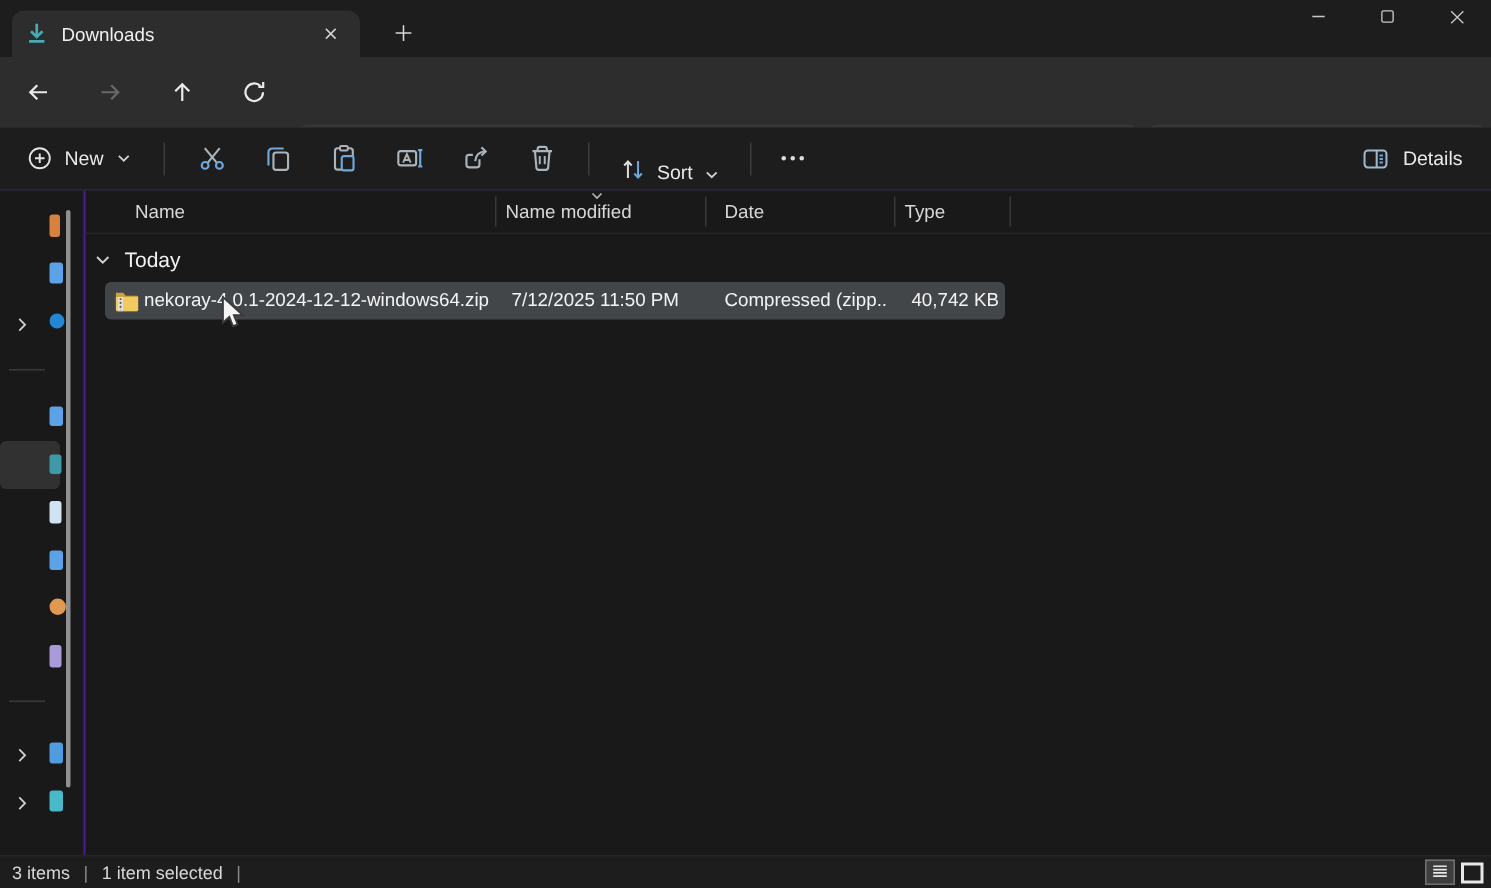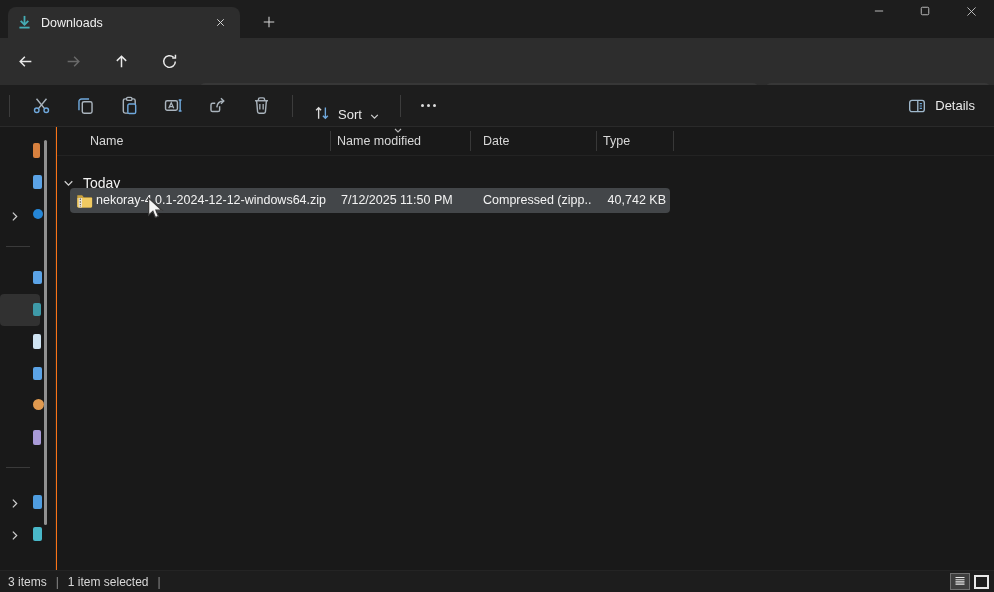--- a/index.html
+++ b/index.html
@@ -1,16 +1,16 @@
 <!DOCTYPE html>
 <html><head>
 <meta charset="utf-8">
 <style>
   html,body{margin:0;padding:0;background:#000;}
-  .window{position:relative;width:994px;height:592px;background:#f97316;overflow:hidden;
+  .window{position:relative;width:994px;height:592px;background:#4c1d95;overflow:hidden;
           font-family:"Liberation Sans",sans-serif;color:#fff;-webkit-font-smoothing:antialiased;}
   svg{display:block;}
   
   .titlebar{position:absolute;left:0;top:0;width:994px;height:38px;background:#1d1d1d;}
   .tab{position:absolute;left:8px;top:7px;width:232px;height:31px;background:#2d2d2d;
        border-radius:8px 8px 0 0;display:flex;align-items:center;padding:0 8px;box-sizing:border-box;}
   .tab-title{font-size:12.5px;color:#f0f0f0;margin-left:8px;flex:1;white-space:nowrap;overflow:hidden;}
   .tab-close{width:24px;height:24px;display:flex;align-items:center;justify-content:center;border-radius:4px;}
   .newtab-btn{position:absolute;left:256px;top:9px;width:26px;height:26px;display:flex;align-items:center;justify-content:center;border-radius:4px;}
   .win-controls{position:absolute;right:0;top:0;display:flex;height:22px;}
@@ -48,21 +48,21 @@
   .sb-ico{position:absolute;left:33px;}
   .sb-chev{position:absolute;left:9px;}
   .sb-sep{position:absolute;left:6px;width:24px;height:1px;background:#3a3a3a;}
   .pic{border-radius:2px;}
   
   .content{position:absolute;left:57px;top:127px;right:0;bottom:22px;background:#191919;}
   .col-headers{position:absolute;left:0;top:0;right:0;height:28px;border-bottom:1px solid #232323;}
   .col-label{position:absolute;top:7px;font-size:12.5px;color:#d8d8d8;white-space:nowrap;}
   .col-sep{position:absolute;top:4px;width:1px;height:20px;background:#383838;}
   .sort-chev{position:absolute;top:0px;left:336px;}
-  .group-row{position:absolute;left:0;top:44px;height:24px;display:flex;align-items:center;}
+  .group-row{position:absolute;left:0;top:34px;height:24px;display:flex;align-items:center;}
   .group-chev{margin-left:5px;}
   .group-label{font-size:14px;color:#f2f2f2;margin-left:8px;}
   .file-row{position:absolute;left:13px;top:61px;width:600px;height:25px;background:#434649;border-radius:4px;}
   .file-row .ficon{position:absolute;left:6px;top:4px;}
   .fcell{position:absolute;top:5px;font-size:12.5px;color:#f3f3f3;white-space:nowrap;}
   .c-name{left:26px;}
   .c-date{left:271px;}
   .c-type{left:413px;width:108px;overflow:hidden;}
   .c-size{right:4px;text-align:right;}
   .cursor{position:absolute;left:90px;top:70px;pointer-events:none;}
@@ -159,20 +159,30 @@
     <div class="searchbox">
       <input type="text" placeholder="Search Downloads" style="">
       <svg width="15" height="15" viewBox="0 0 16 16">
         <circle cx="7" cy="7" r="4.4" stroke="#c9c9c9" stroke-width="1.2" fill="none"></circle>
         <path d="M10.3 10.3L13.8 13.8" stroke="#c9c9c9" stroke-width="1.2"></path>
       </svg>
     </div>
   </div>
 
   <div class="toolbar">
+    <div class="tb-new">
+      <svg width="17" height="17" viewBox="0 0 16 16">
+        <circle cx="8" cy="8" r="6.3" stroke="#e3e3e3" stroke-width="1.2" fill="none"></circle>
+        <path d="M8 5v6M5 8h6" stroke="#e3e3e3" stroke-width="1.2"></path>
+      </svg>
+      <span class="tb-label">New</span>
+      <svg width="11" height="11" viewBox="0 0 10 10">
+        <path d="M2 3.5l3 3 3-3" stroke="#cfcfcf" stroke-width="1.1" fill="none"></path>
+      </svg>
+    </div>
     <div class="tb-sep"></div>
     <div class="tb-icon-btn">
       <svg width="19" height="19" viewBox="0 0 16 16">
         <path d="M5.4 10.6L12.2 2.3M10.6 10.6L3.8 2.3" stroke="#aab4bd" stroke-width="1.2" fill="none"></path>
         <circle cx="4" cy="12" r="1.9" stroke="#6fa8dc" stroke-width="1.2" fill="none"></circle>
         <circle cx="12" cy="12" r="1.9" stroke="#6fa8dc" stroke-width="1.2" fill="none"></circle>
       </svg>
     </div>
     <div class="tb-icon-btn">
       <svg width="19" height="19" viewBox="0 0 16 16">

